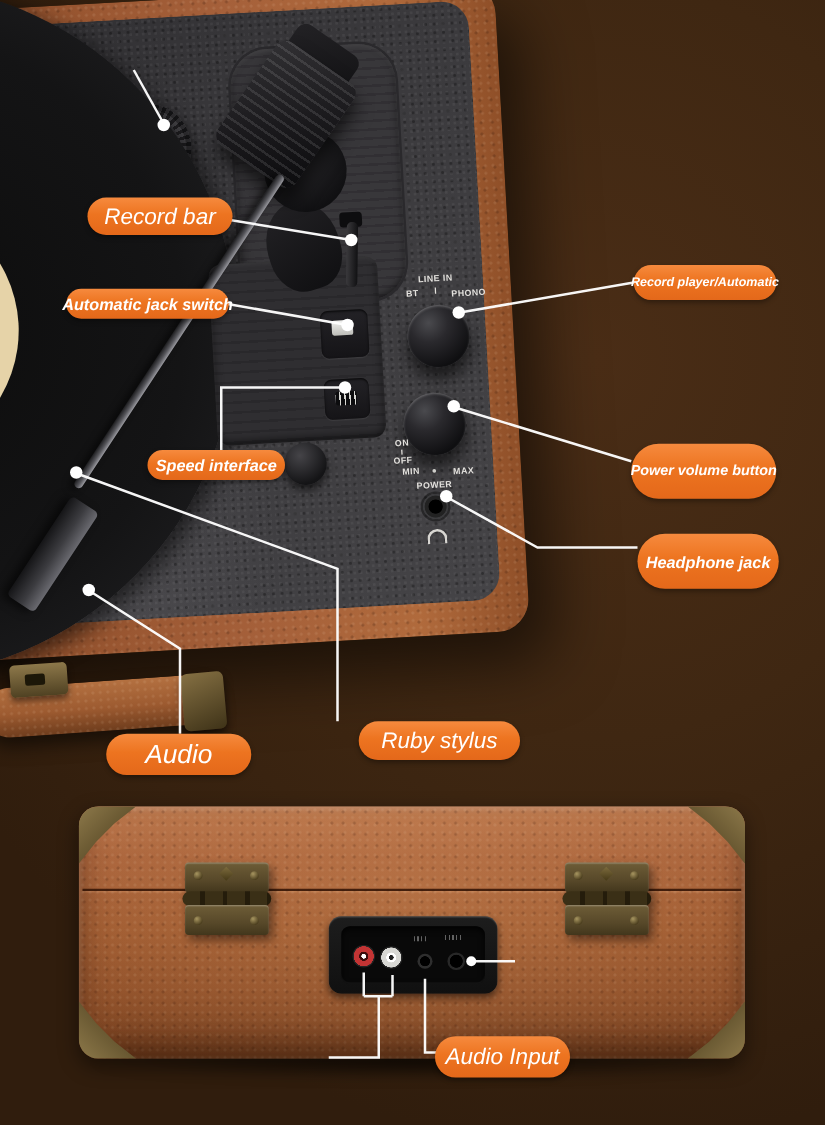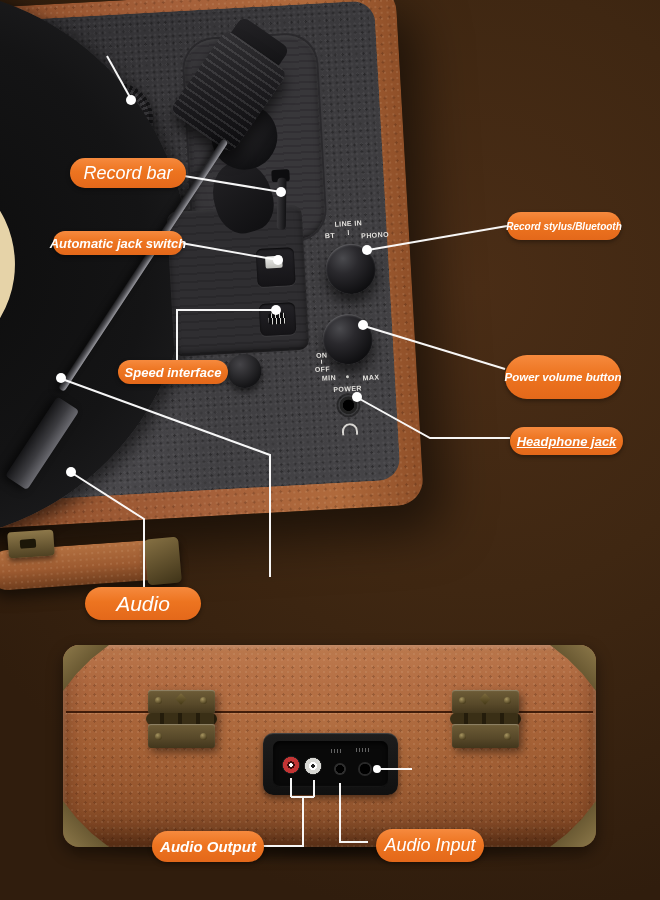--- a/index.html
+++ b/index.html
@@ -288,21 +288,21 @@
         <circle cx="363" cy="325" r="5"></circle>
       <circle cx="357" cy="397" r="5"></circle>
         <circle cx="71" cy="472" r="5"></circle>
       <circle cx="61" cy="378" r="5"></circle>
         <circle cx="377" cy="769" r="4"></circle>
     </g>
   </svg>
 
   <div class="pill f-lg" style="left:70px;top:158px;width:116px;height:30px;">Record bar</div>
   <div class="pill f-sm" style="left:53px;top:231px;width:130px;height:24px;">Automatic jack switch</div>
-  <div class="pill f-xs" style="left:507px;top:212px;width:114px;height:28px;">Record stylus/Bluetooth</div>
+  <div class="pill f-xs" style="left:507px;top:212px;width:114px;height:28px;">Record player/Automatic</div>
   <div class="pill f-sm" style="left:118px;top:360px;width:110px;height:24px;">Speed interface</div>
   <div class="pill f-xs2" style="left:505px;top:355px;width:116px;height:44px;">Power volume button</div>
-  <div class="pill f-sm" style="left:510px;top:427px;width:113px;height:28px;text-decoration:underline;">Headphone jack</div>
+  <div class="pill f-sm" style="left:510px;top:427px;width:113px;height:44px;">Headphone jack</div>
   <div class="pill f-xl" style="left:85px;top:587px;width:116px;height:33px;">Audio</div>
-  <div class="pill f-md" style="left:152px;top:831px;width:112px;height:31px;">Audio Output</div>
-  <div class="pill f-lg" style="left:376px;top:829px;width:108px;height:33px;">Audio Input</div>
+  <div class="pill f-lg" style="left:287px;top:577px;width:129px;height:31px;">Ruby stylus</div>
+  <div class="pill f-lg" style="left:348px;top:829px;width:108px;height:33px;">Audio Input</div>
 
 </div>
 
 </body></html>

